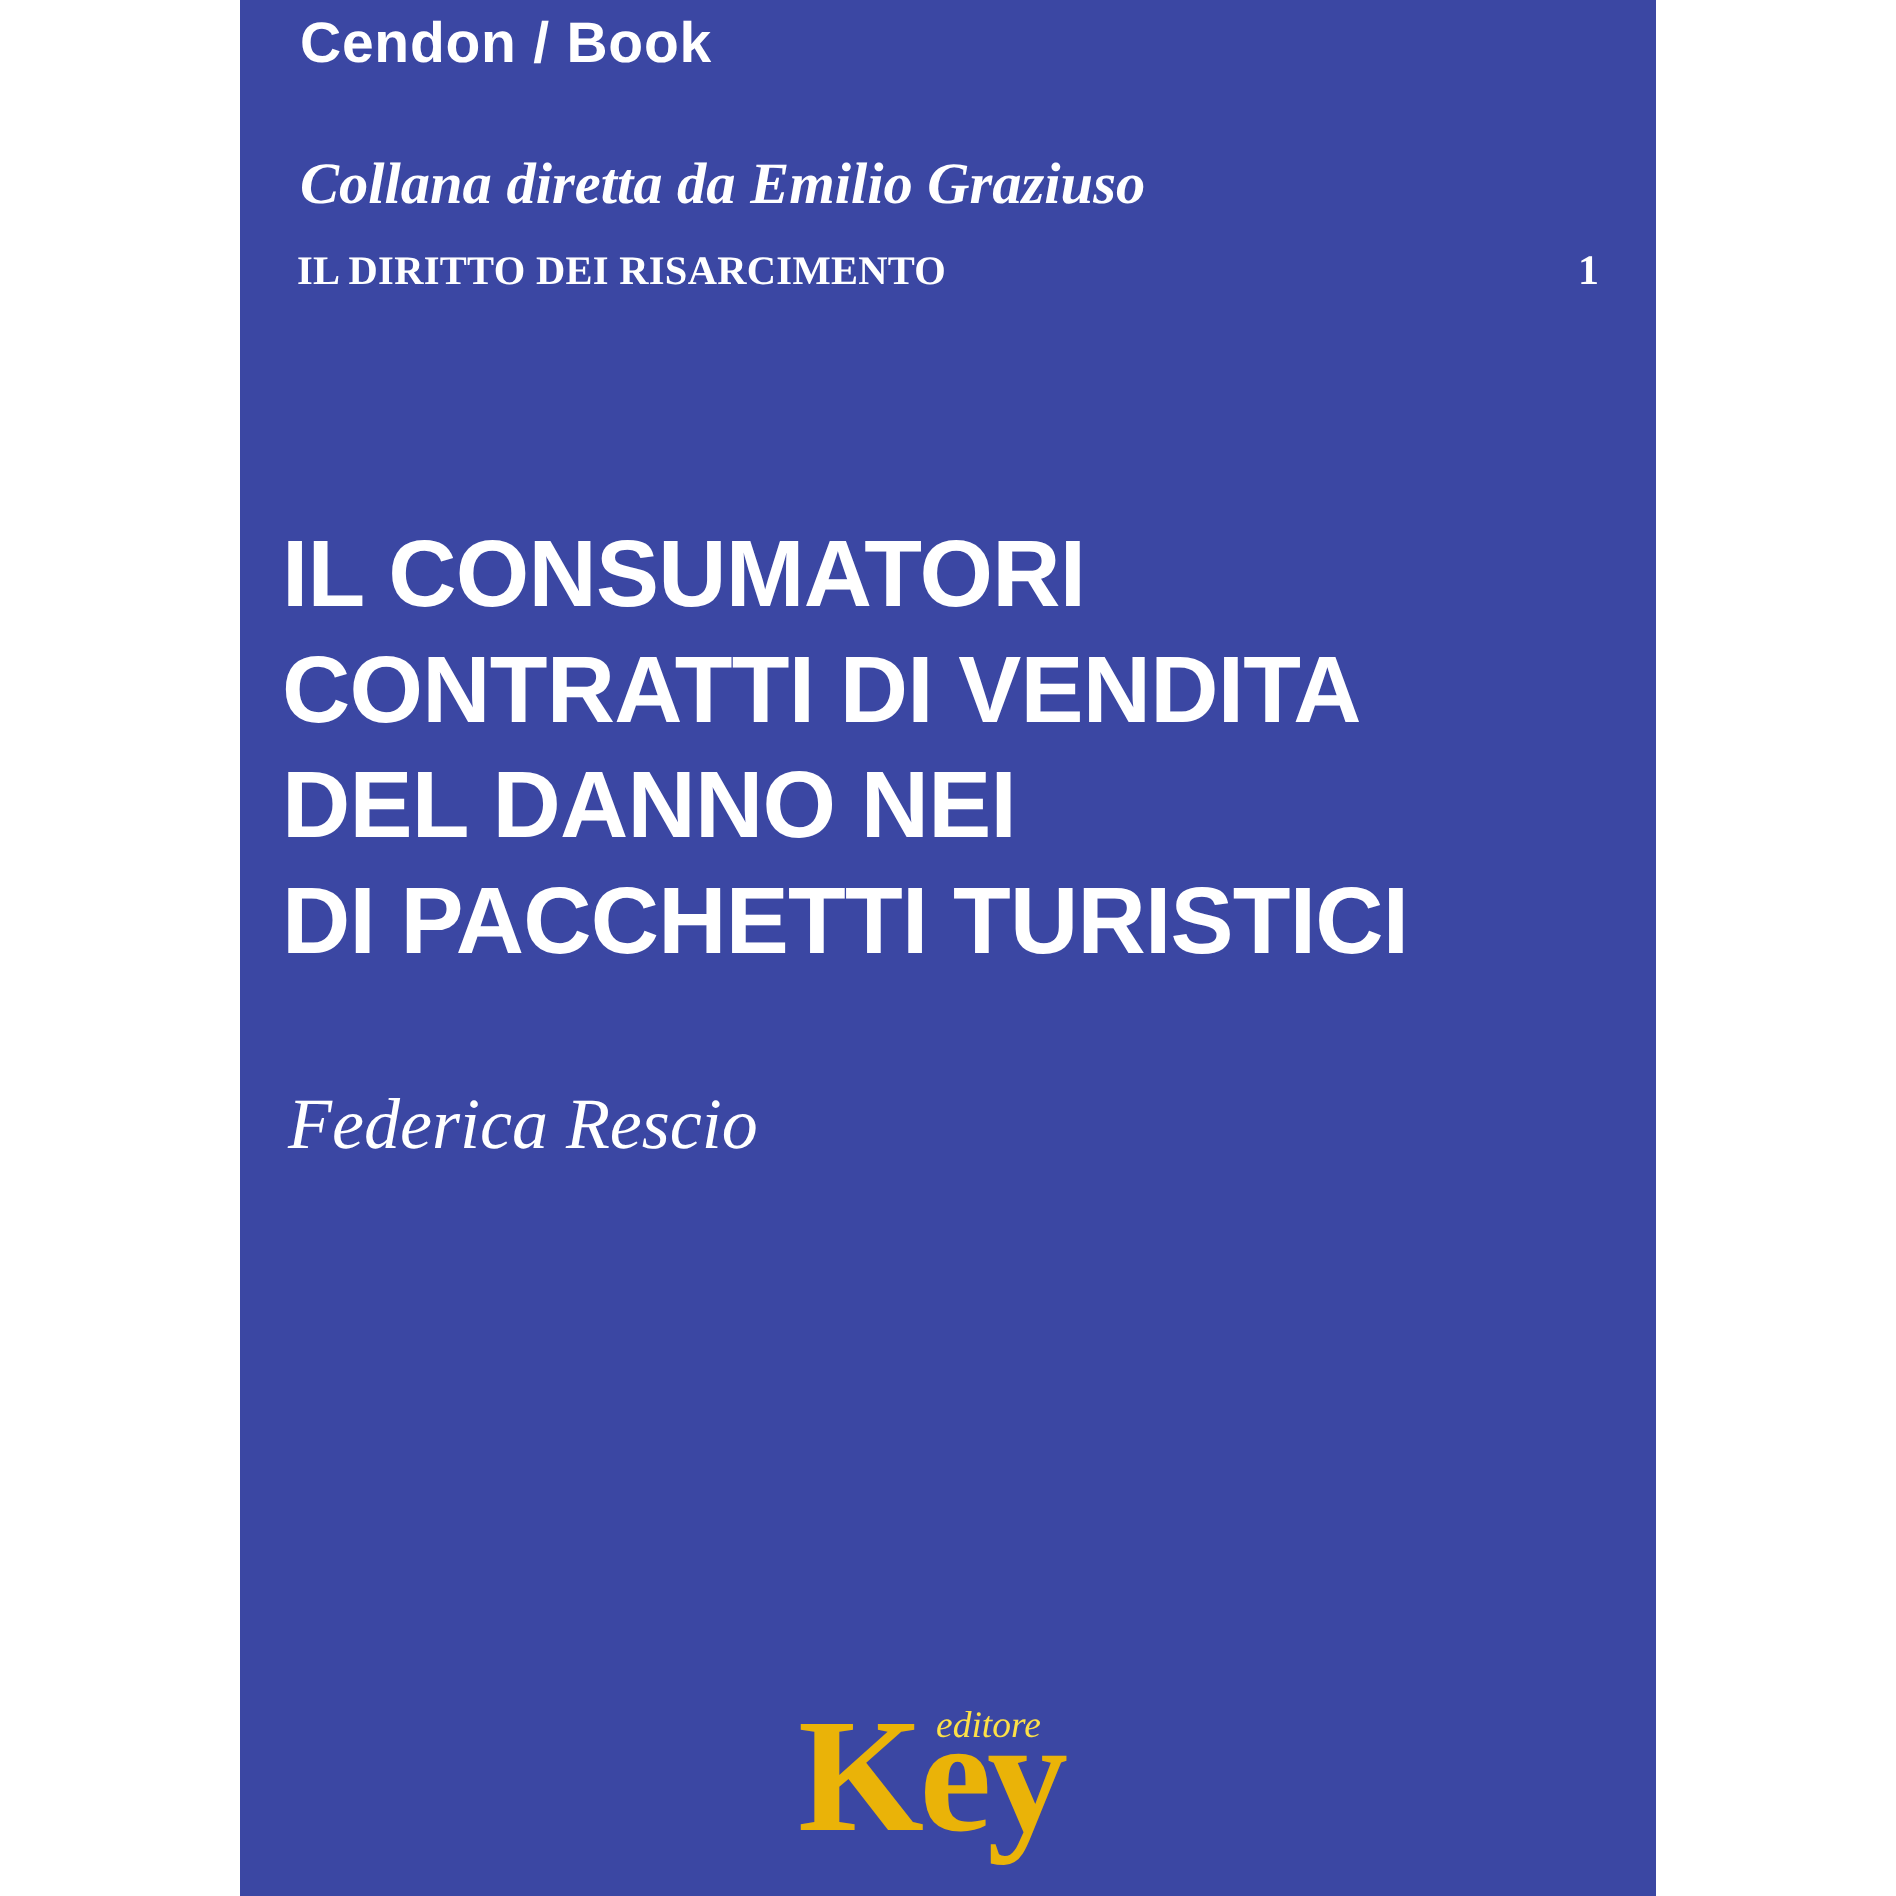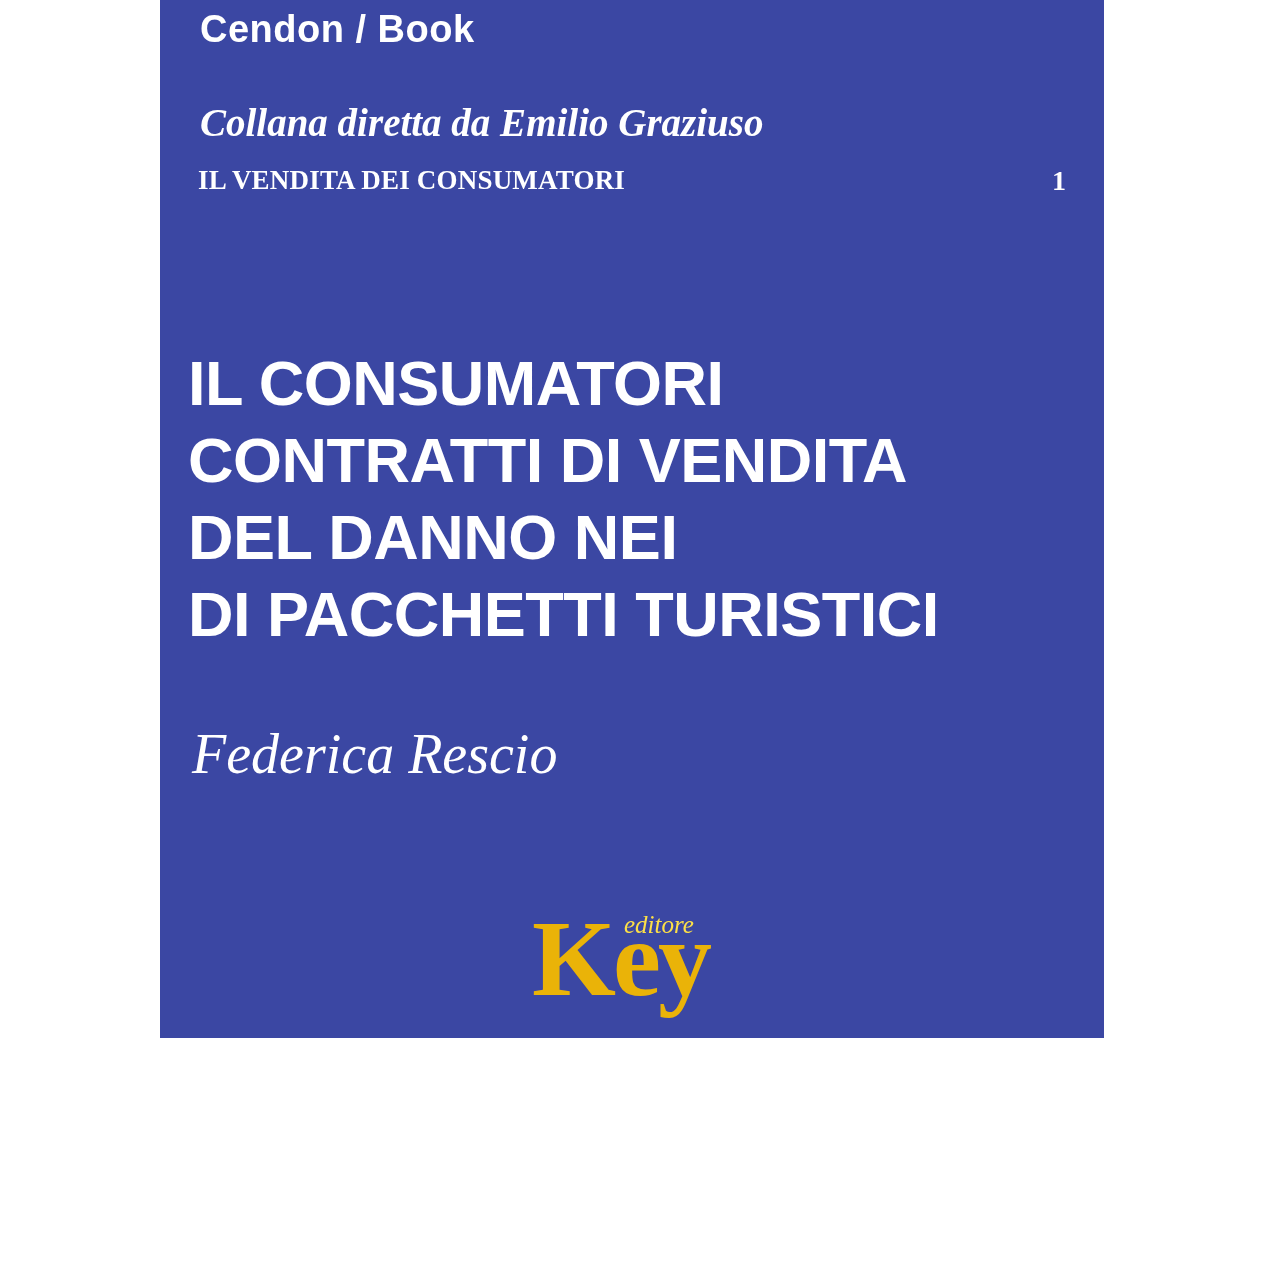--- a/index.html
+++ b/index.html
@@ -11,21 +11,21 @@
     height: 1264px;
     background: #ffffff;
     font-family: "Liberation Sans", sans-serif;
     overflow: hidden;
   }
   .cover {
     position: absolute;
     left: 160px;
     top: 0;
     width: 944px;
-    height: 1038px;
+    height: 1264px;
     background: #3b47a3;
     color: #ffffff;
     box-sizing: border-box;
   }
   .publisher-line {
     position: absolute;
     left: 40px;
     top: 8px;
     font-family: "Liberation Sans", sans-serif;
     font-weight: bold;
@@ -75,21 +75,21 @@
   .title .line {
     display: block;
     white-space: nowrap;
   }
   .author {
     position: absolute;
     left: 32px;
     top: 722px;
     font-family: "Liberation Serif", serif;
     font-style: italic;
-    font-size: 56px;
+    font-size: 48px;
     white-space: nowrap;
   }
   .logo {
     position: absolute;
     left: 0;
     right: 0;
     bottom: 18px;
     height: 115px;
   }
   .logo-inner {
@@ -121,21 +121,21 @@
 </style>
 </head>
 <body>
 
 <div class="cover">
 
   <div class="publisher-line">Cendon / Book</div>
 
   <div class="series-director">Collana diretta da Emilio Graziuso</div>
 
-  <div class="series-name">IL VENDITA DEI CONSUMATORI</div>
+  <div class="series-name">IL DIRITTO DEI RISARCIMENTO</div>
 
   <div class="series-number">1</div>
 
   <div class="title">
     <span class="line">IL CONSUMATORI</span>
     <span class="line">CONTRATTI DI VENDITA</span>
     <span class="line">DEL DANNO NEI</span>
     <span class="line">DI PACCHETTI TURISTICI</span>
   </div>
 

